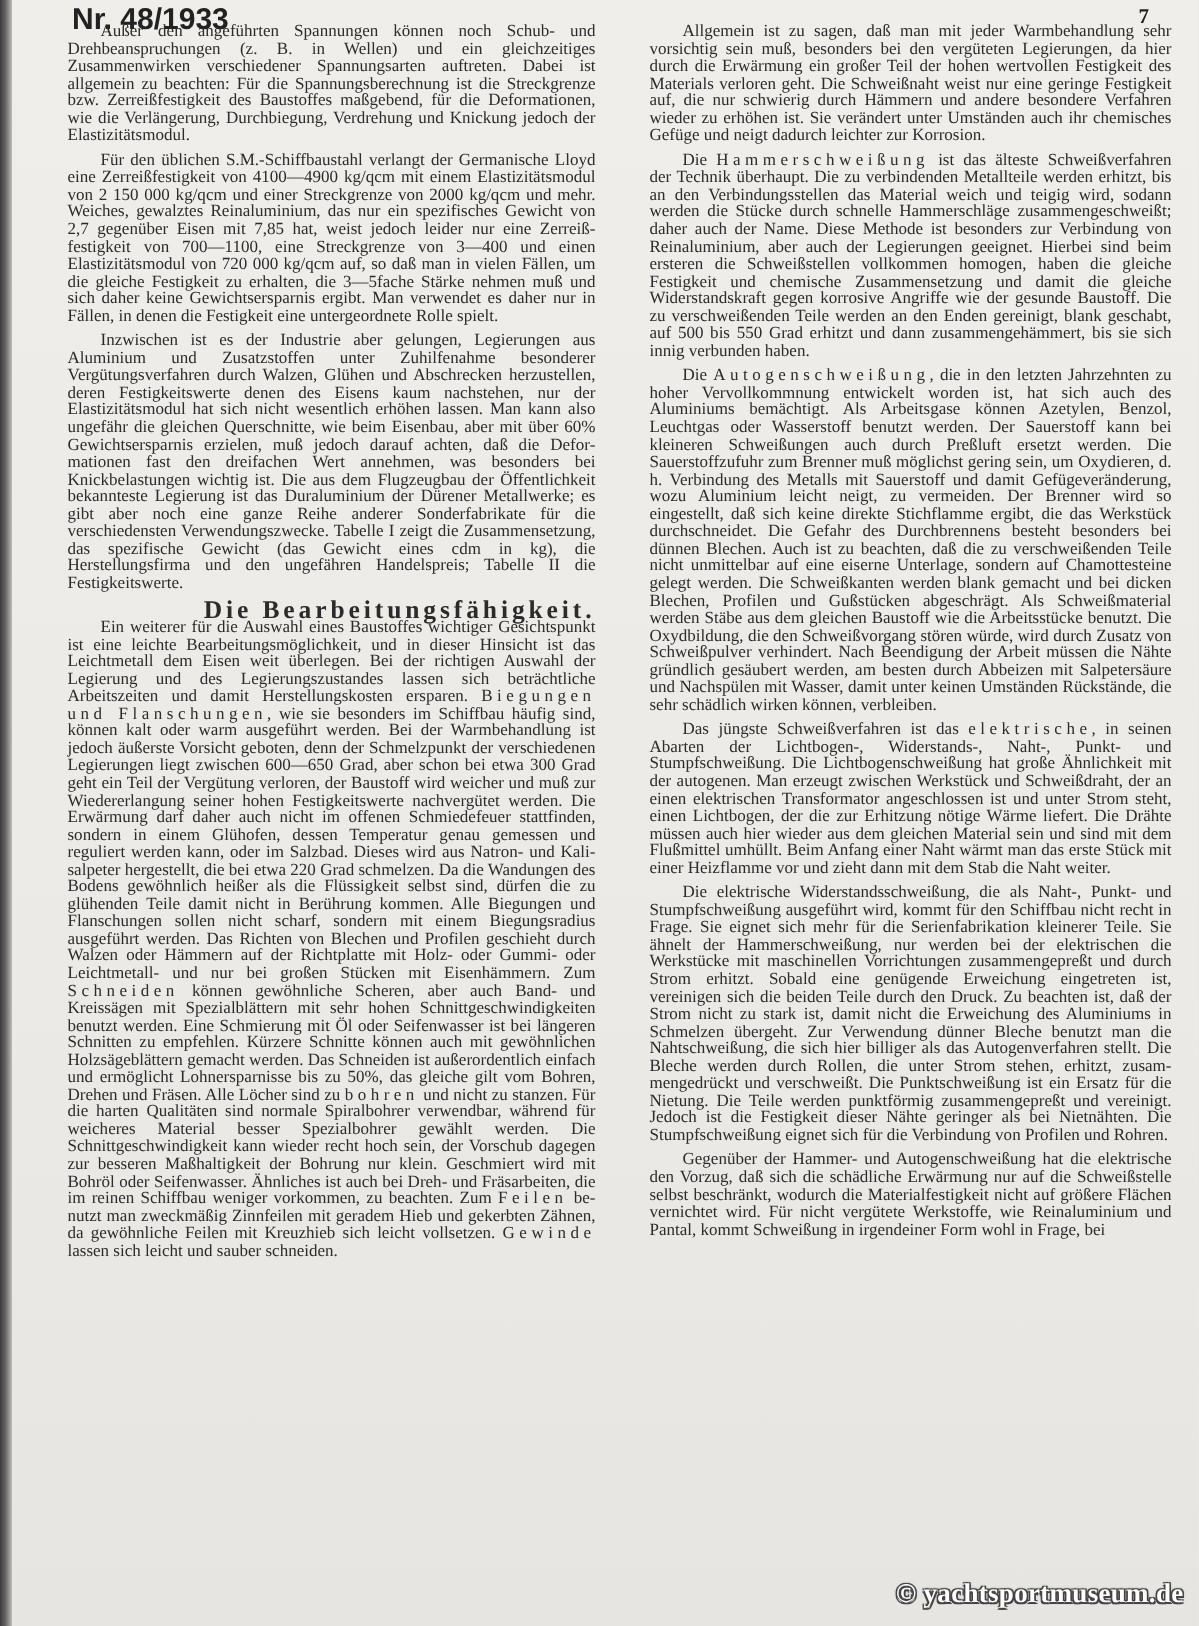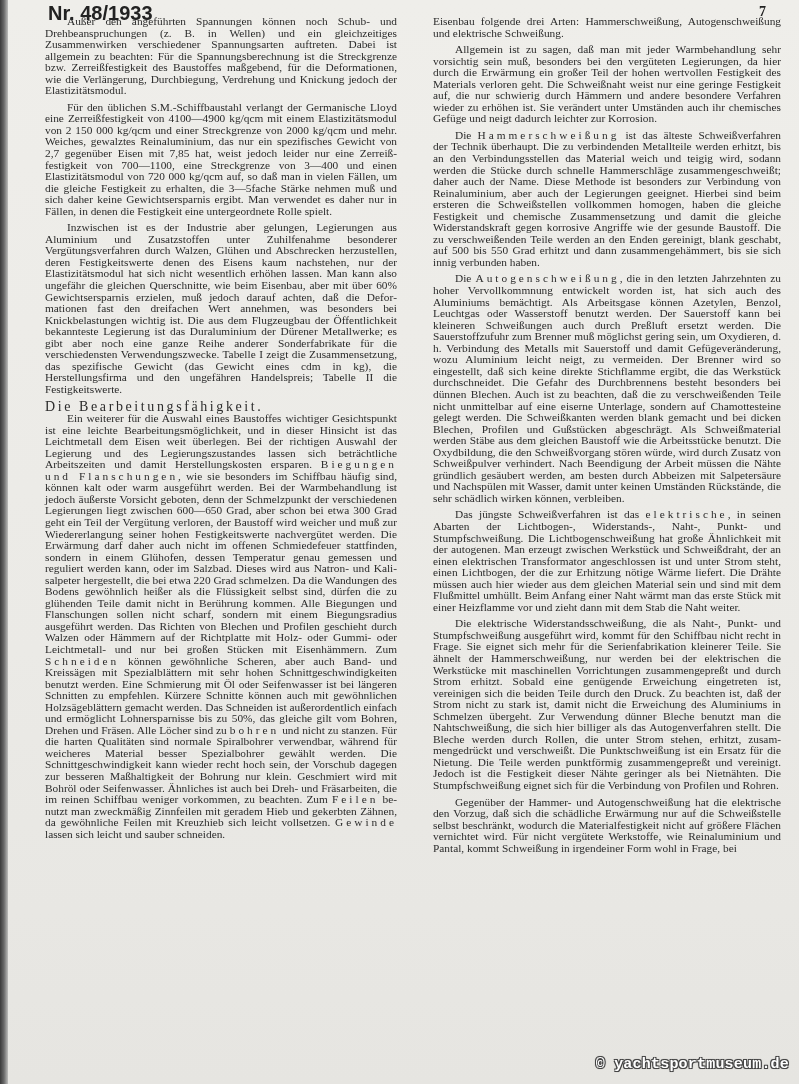--- a/index.html
+++ b/index.html
@@ -30,27 +30,27 @@
     font-family:"Liberation Serif", serif;
     font-size:11.35px; line-height:11.55px;
     text-align:justify; hyphens:manual;
     color:#2b2b2b;
   }
   .col-left { left:37px; width:352px; }
   .col-right { left:425px; width:348px; }
   .col p { margin:0 0 5px 0; text-indent:22px; }
   .col p.noind { text-indent:0; }
   .col h3 {
-    margin:2px 0 1px 0; text-align:left; font-weight:normal;
-    font-size:14px; letter-spacing:2.6px;
+    margin:2px 0 1px 0; text-align:right; font-weight:bold;
+    font-size:17px; letter-spacing:2.6px;
   }
   .sp { letter-spacing:3px; }
   .watermark {
     position:absolute; right:10px; bottom:11px;
-    font-family:Liberation Mono, monospace; font-weight:bold; font-size:15px;
+    font-family:Liberation Serif, serif; font-weight:bold; font-size:18px;
     color:#fff; letter-spacing:0.2px;
     text-shadow: -1px -1px 0 #444, 1px -1px 0 #444, -1px 1px 0 #444, 1px 1px 0 #444, 0 0 2px #222;
   }
 </style>
 </head>
 <body>
 
 <div class="page-edge"></div>
 <div class="paper">
   <div class="header-left">Nr. 48/1933</div>
@@ -58,21 +58,20 @@
 
   <div class="col col-left">
     <p>Außer den angeführten Spannungen können noch Schub- und Drehbeanspruchungen (z. B. in Wellen) und ein gleich­zeitiges Zusammenwirken verschiedener Spannungsarten auf­treten. Dabei ist allgemein zu beachten: Für die Spannungs­berechnung ist die Streckgrenze bzw. Zerreißfestigkeit des Bau­stoffes maßgebend, für die Deformationen, wie die Verlänge­rung, Durchbiegung, Verdrehung und Knickung jedoch der Elastizitätsmodul.</p>
     <p>Für den üblichen S.M.-Schiffbaustahl verlangt der Ger­manische Lloyd eine Zerreißfestigkeit von 4100—4900 kg/qcm mit einem Elastizitätsmodul von 2 150 000 kg/qcm und einer Streckgrenze von 2000 kg/qcm und mehr. Weiches, gewalztes Reinaluminium, das nur ein spezifisches Gewicht von 2,7 gegen­über Eisen mit 7,85 hat, weist jedoch leider nur eine Zerreiß­festigkeit von 700—1100, eine Streckgrenze von 3—400 und einen Elastizitätsmodul von 720 000 kg/qcm auf, so daß man in vielen Fällen, um die gleiche Festigkeit zu erhalten, die 3—5fache Stärke nehmen muß und sich daher keine Gewichts­ersparnis ergibt. Man verwendet es daher nur in Fällen, in denen die Festigkeit eine untergeordnete Rolle spielt.</p>
     <p>Inzwischen ist es der Industrie aber gelungen, Legierungen aus Aluminium und Zusatzstoffen unter Zuhilfenahme beson­derer Vergütungsverfahren durch Walzen, Glühen und Ab­schrecken herzustellen, deren Festigkeitswerte denen des Eisens kaum nachstehen, nur der Elastizitätsmodul hat sich nicht we­sentlich erhöhen lassen. Man kann also ungefähr die gleichen Querschnitte, wie beim Eisenbau, aber mit über 60% Gewichts­ersparnis erzielen, muß jedoch darauf achten, daß die Defor­mationen fast den dreifachen Wert annehmen, was besonders bei Knickbelastungen wichtig ist. Die aus dem Flugzeugbau der Öffentlichkeit bekannteste Legierung ist das Duraluminium der Dürener Metallwerke; es gibt aber noch eine ganze Reihe anderer Sonderfabrikate für die verschiedensten Verwendungs­zwecke. Tabelle I zeigt die Zusammensetzung, das spezifische Gewicht (das Gewicht eines cdm in kg), die Herstellungsfirma und den ungefähren Handelspreis; Tabelle II die Festigkeits­werte.</p>
     <h3>Die Bearbeitungsfähigkeit.</h3>
     <p><span>Ein weiterer für die Auswahl eines Baustoffes wichtiger Gesichtspunkt ist eine leichte Bearbeitungsmöglichkeit, und in dieser Hinsicht ist das Leichtmetall dem Eisen weit überlegen. Bei der richtigen Auswahl der Legierung und des Legierungs­zustandes lassen sich beträchtliche Arbeitszeiten und damit Herstellungskosten ersparen. </span><span class="sp">Biegungen und Flan­schungen</span><span>, wie sie besonders im Schiffbau häufig sind, können kalt oder warm ausgeführt werden. Bei der Warm­behandlung ist jedoch äußerste Vorsicht geboten, denn der Schmelzpunkt der verschiedenen Legierungen liegt zwischen 600—650 Grad, aber schon bei etwa 300 Grad geht ein Teil der Vergütung verloren, der Baustoff wird weicher und muß zur Wiedererlangung seiner hohen Festigkeitswerte nachver­gütet werden. Die Erwärmung darf daher auch nicht im offe­nen Schmiedefeuer stattfinden, sondern in einem Glühofen, dessen Temperatur genau gemessen und reguliert werden kann, oder im Salzbad. Dieses wird aus Natron- und Kali­salpeter hergestellt, die bei etwa 220 Grad schmelzen. Da die Wandungen des Bodens gewöhnlich heißer als die Flüssigkeit selbst sind, dürfen die zu glühenden Teile damit nicht in Be­rührung kommen. Alle Biegungen und Flanschungen sollen nicht scharf, sondern mit einem Biegungsradius ausgeführt wer­den. Das Richten von Blechen und Profilen geschieht durch Walzen oder Hämmern auf der Richtplatte mit Holz- oder Gummi- oder Leichtmetall- und nur bei großen Stücken mit Eisenhämmern. Zum </span><span class="sp">Schneiden</span><span> können gewöhnliche Scheren, aber auch Band- und Kreissägen mit Spezialblättern mit sehr hohen Schnittgeschwindigkeiten benutzt werden. Eine Schmierung mit Öl oder Seifenwasser ist bei längeren Schnitten zu empfehlen. Kürzere Schnitte können auch mit gewöhn­lichen Holzsägeblättern gemacht werden. Das Schneiden ist außerordentlich einfach und ermöglicht Lohnersparnisse bis zu 50%, das gleiche gilt vom Bohren, Drehen und Fräsen. Alle Löcher sind zu </span><span class="sp">bohren</span><span> und nicht zu stanzen. Für die harten Qualitäten sind normale Spiralbohrer verwendbar, während für weicheres Material besser Spezialbohrer gewählt werden. Die Schnittgeschwindigkeit kann wieder recht hoch sein, der Vor­schub dagegen zur besseren Maßhaltigkeit der Bohrung nur klein. Geschmiert wird mit Bohröl oder Seifenwasser. Ähn­liches ist auch bei Dreh- und Fräsarbeiten, die im reinen Schiff­bau weniger vorkommen, zu beachten. Zum </span><span class="sp">Feilen</span><span> be­nutzt man zweckmäßig Zinnfeilen mit geradem Hieb und ge­kerbten Zähnen, da gewöhnliche Feilen mit Kreuzhieb sich leicht vollsetzen. </span><span class="sp">Gewinde</span><span> lassen sich leicht und sauber schneiden.</span></p>
   </div>
 
   <div class="col col-right">
-    <p class="noind">Eisenbau folgende drei Arten: Hammerschweißung, Autogen­schweißung und elektrische Schweißung.</p>
     <p>Allgemein ist zu sagen, daß man mit jeder Warmbehand­lung sehr vorsichtig sein muß, besonders bei den vergüteten Legierungen, da hier durch die Erwärmung ein großer Teil der hohen wertvollen Festigkeit des Materials verloren geht. Die Schweißnaht weist nur eine geringe Festigkeit auf, die nur schwierig durch Hämmern und andere besondere Verfahren wieder zu erhöhen ist. Sie verändert unter Umständen auch ihr chemisches Gefüge und neigt dadurch leichter zur Kor­rosion.</p>
     <p><span>Die </span><span class="sp">Hammerschweißung</span><span> ist das älteste Schweiß­verfahren der Technik überhaupt. Die zu verbindenden Metall­teile werden erhitzt, bis an den Verbindungsstellen das Material weich und teigig wird, sodann werden die Stücke durch schnelle Hammerschläge zusammengeschweißt; daher auch der Name. Diese Methode ist besonders zur Verbindung von Reinaluminium, aber auch der Legierungen geeignet. Hierbei sind beim ersteren die Schweißstellen vollkommen homogen, haben die gleiche Festigkeit und chemische Zusammensetzung und damit die gleiche Widerstandskraft gegen korrosive An­griffe wie der gesunde Baustoff. Die zu verschweißenden Teile werden an den Enden gereinigt, blank geschabt, auf 500 bis 550 Grad erhitzt und dann zusammengehämmert, bis sie sich innig verbunden haben.</span></p>
     <p><span>Die </span><span class="sp">Autogenschweißung</span><span>, die in den letzten Jahr­zehnten zu hoher Vervollkommnung entwickelt worden ist, hat sich auch des Aluminiums bemächtigt. Als Arbeitsgase können Azetylen, Benzol, Leuchtgas oder Wasserstoff benutzt werden. Der Sauerstoff kann bei kleineren Schweißungen auch durch Preßluft ersetzt werden. Die Sauerstoffzufuhr zum Brenner muß möglichst gering sein, um Oxydieren, d. h. Verbindung des Metalls mit Sauerstoff und damit Gefügeveränderung, wozu Aluminium leicht neigt, zu vermeiden. Der Brenner wird so eingestellt, daß sich keine direkte Stichflamme ergibt, die das Werkstück durchschneidet. Die Gefahr des Durchbrennens be­steht besonders bei dünnen Blechen. Auch ist zu beachten, daß die zu verschweißenden Teile nicht unmittelbar auf eine eiserne Unterlage, sondern auf Chamottesteine gelegt werden. Die Schweißkanten werden blank gemacht und bei dicken Blechen, Profilen und Gußstücken abgeschrägt. Als Schweiß­material werden Stäbe aus dem gleichen Baustoff wie die Arbeitsstücke benutzt. Die Oxydbildung, die den Schweiß­vorgang stören würde, wird durch Zusatz von Schweißpulver verhindert. Nach Beendigung der Arbeit müssen die Nähte gründlich gesäubert werden, am besten durch Abbeizen mit Salpetersäure und Nachspülen mit Wasser, damit unter keinen Umständen Rückstände, die sehr schädlich wirken können, verbleiben.</span></p>
     <p><span>Das jüngste Schweißverfahren ist das </span><span class="sp">elektrische</span><span>, in seinen Abarten der Lichtbogen-, Widerstands-, Naht-, Punkt- und Stumpfschweißung. Die Lichtbogenschweißung hat große Ähnlichkeit mit der autogenen. Man erzeugt zwischen Werk­stück und Schweißdraht, der an einen elektrischen Transfor­mator angeschlossen ist und unter Strom steht, einen Licht­bogen, der die zur Erhitzung nötige Wärme liefert. Die Drähte müssen auch hier wieder aus dem gleichen Material sein und sind mit dem Flußmittel umhüllt. Beim Anfang einer Naht wärmt man das erste Stück mit einer Heizflamme vor und zieht dann mit dem Stab die Naht weiter.</span></p>
     <p>Die elektrische Widerstandsschweißung, die als Naht-, Punkt- und Stumpfschweißung ausgeführt wird, kommt für den Schiffbau nicht recht in Frage. Sie eignet sich mehr für die Serienfabrikation kleinerer Teile. Sie ähnelt der Hammer­schweißung, nur werden bei der elektrischen die Werkstücke mit maschinellen Vorrichtungen zusammengepreßt und durch Strom erhitzt. Sobald eine genügende Erweichung eingetreten ist, vereinigen sich die beiden Teile durch den Druck. Zu be­achten ist, daß der Strom nicht zu stark ist, damit nicht die Er­weichung des Aluminiums in Schmelzen übergeht. Zur Ver­wendung dünner Bleche benutzt man die Nahtschweißung, die sich hier billiger als das Autogenverfahren stellt. Die Bleche werden durch Rollen, die unter Strom stehen, erhitzt, zusam­mengedrückt und verschweißt. Die Punktschweißung ist ein Ersatz für die Nietung. Die Teile werden punktförmig zusam­mengepreßt und vereinigt. Jedoch ist die Festigkeit dieser Nähte geringer als bei Nietnähten. Die Stumpfschweißung eignet sich für die Verbindung von Profilen und Rohren.</p>
     <p>Gegenüber der Hammer- und Autogenschweißung hat die elektrische den Vorzug, daß sich die schädliche Erwärmung nur auf die Schweißstelle selbst beschränkt, wodurch die Materialfestigkeit nicht auf größere Flächen vernichtet wird. Für nicht vergütete Werkstoffe, wie Reinaluminium und Pantal, kommt Schweißung in irgendeiner Form wohl in Frage, bei</p>
   </div>
 
   <div class="watermark">© yachtsportmuseum.de</div>
 </div>

